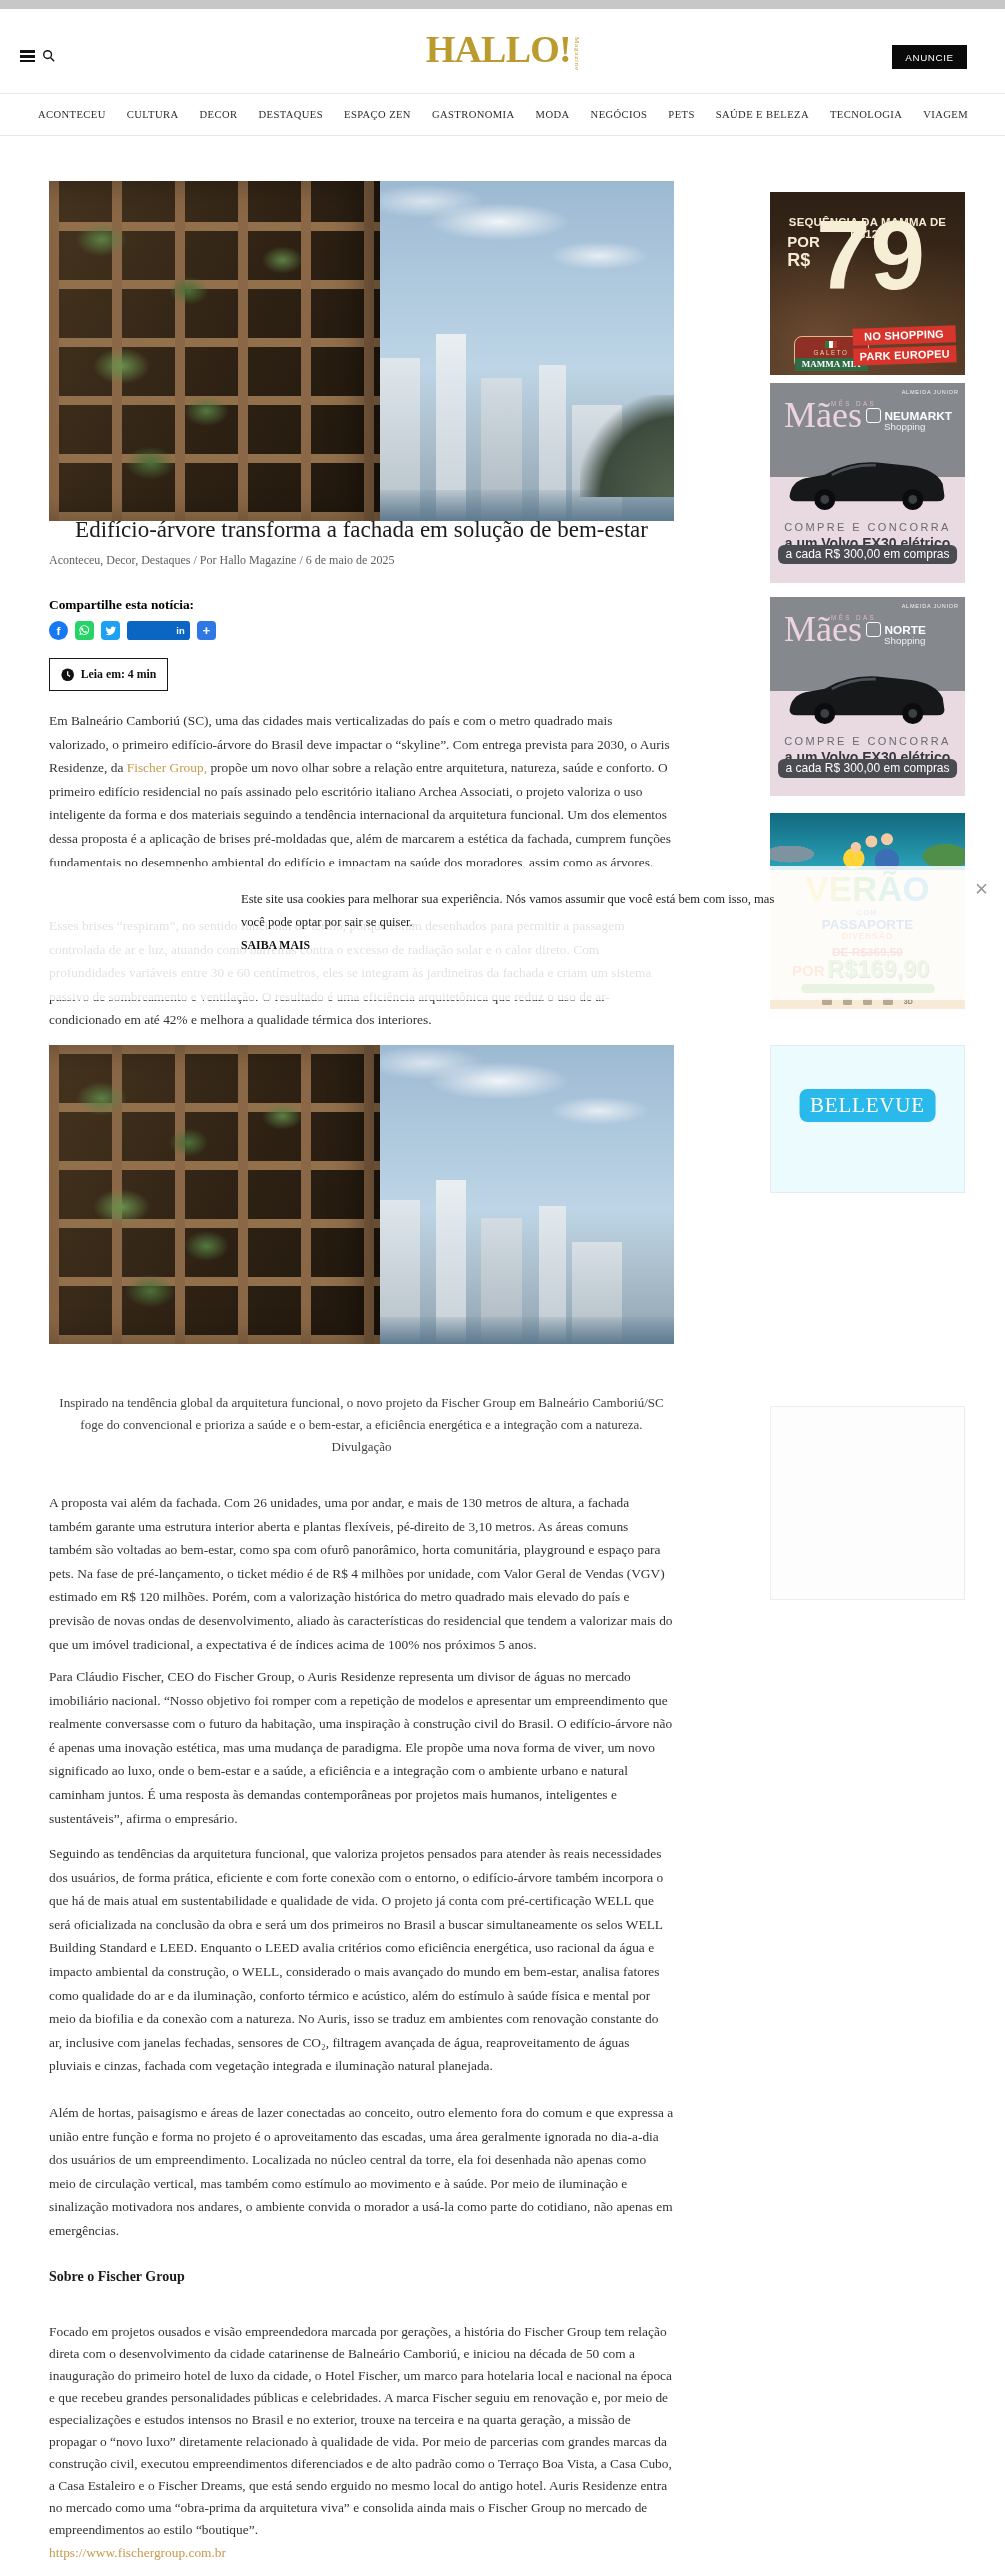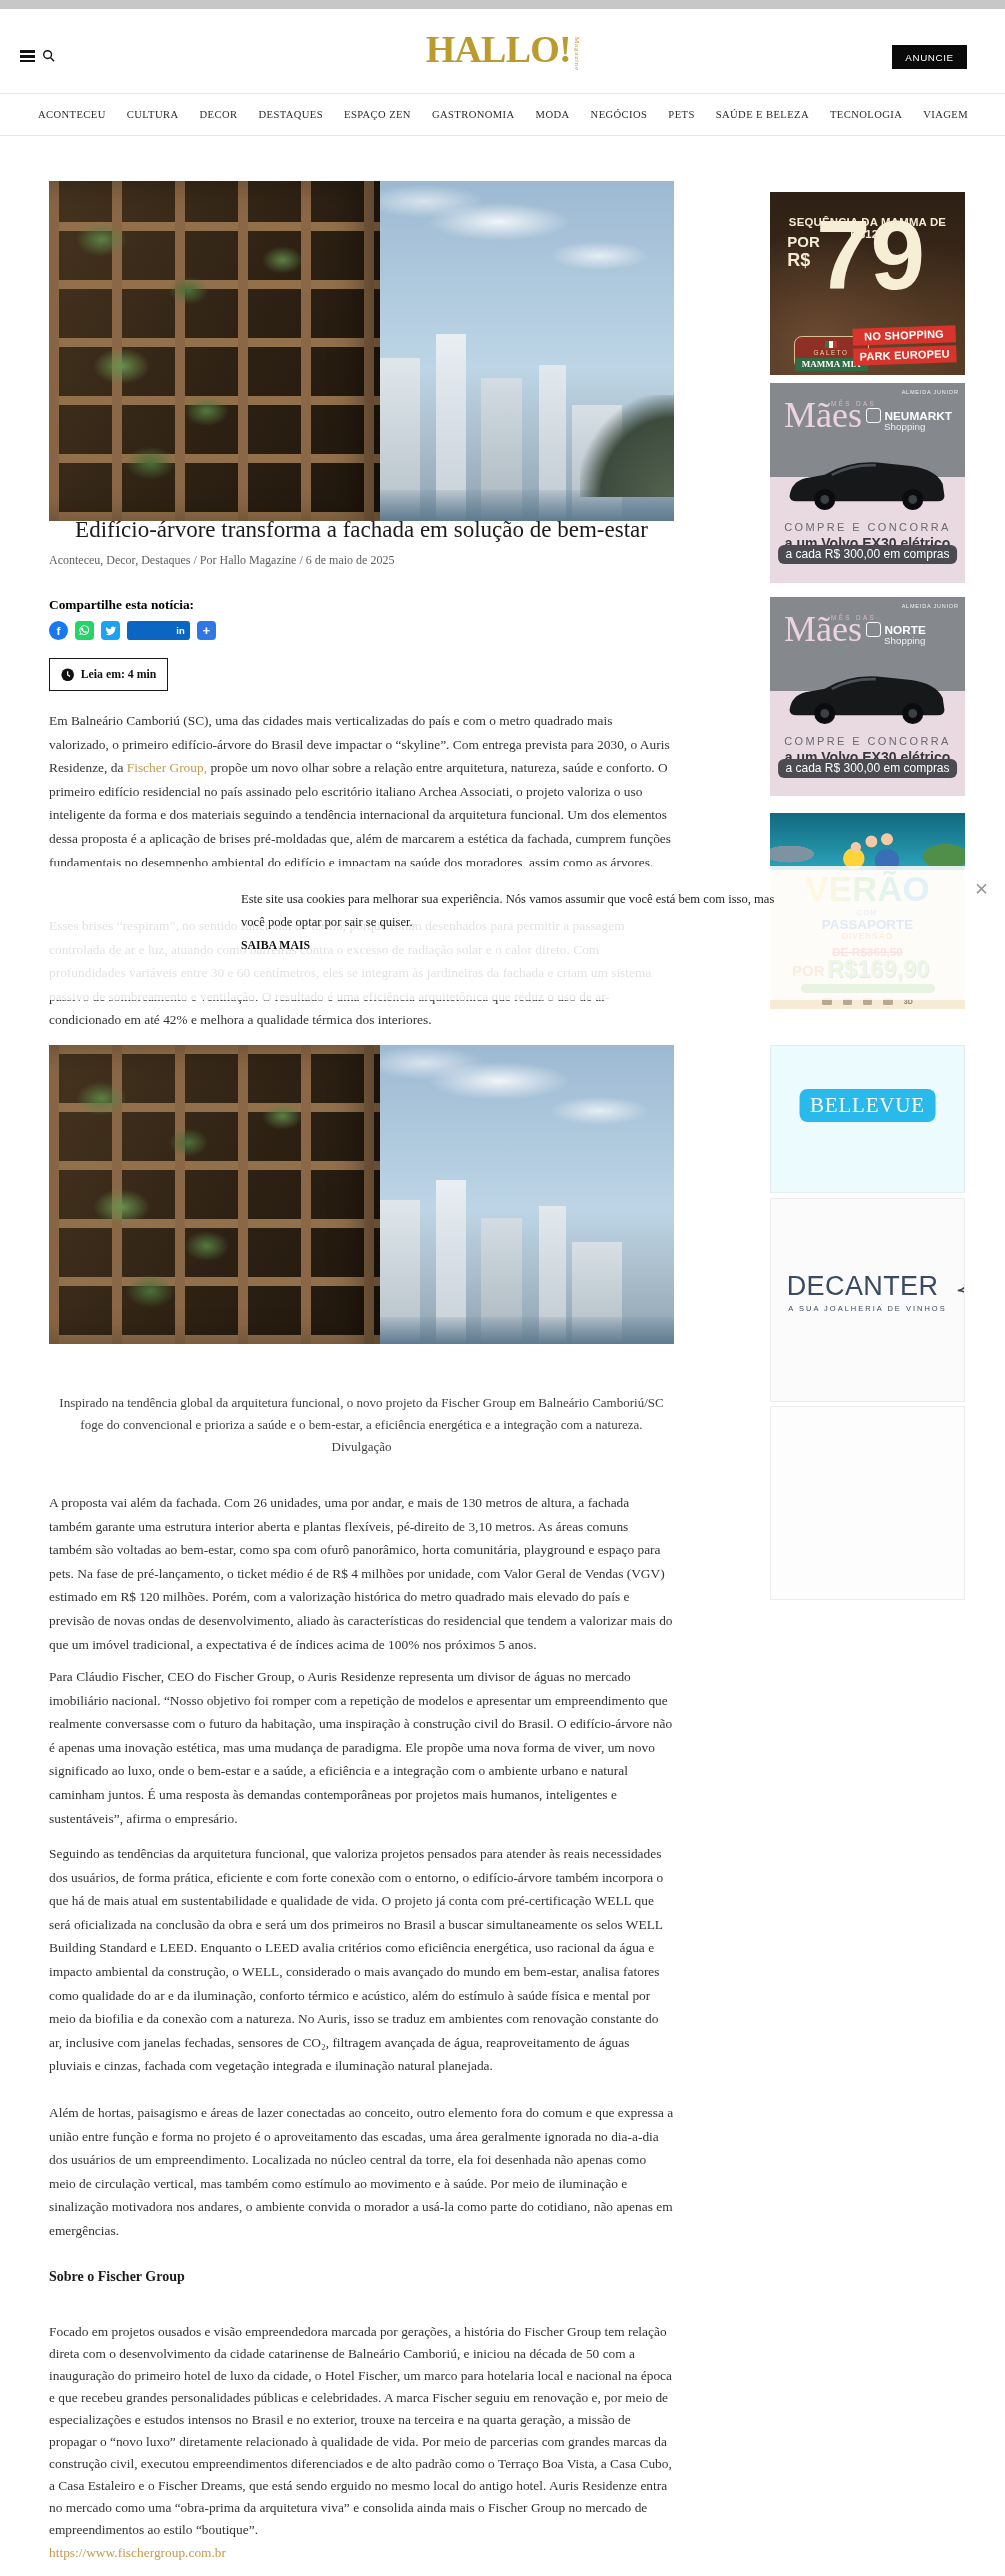--- a/index.html
+++ b/index.html
@@ -369,29 +369,20 @@
       <i></i>
       <i></i>
       <span class="verao-3d">3D</span>
     </div>
   </div>
 
   <div class="ad" id="ad-bellevue">
     <div class="bellevue-logo">BELLEVUE</div>
   </div>
 
-  <div class="ad" id="ad-decanter">
-    <div class="dec-row">
-      <span class="dec-name">DECANTER</span>
-      <svg width="33" height="39" viewBox="0 0 50 56">
-          <path d="M44 2c4 14-2 24-14 26 12 0 20 8 14 26" fill="none" stroke="#3b4a63" stroke-width="2.5"></path>
-        </svg>
-    </div>
-    <div class="dec-tag">A SUA JOALHERIA DE VINHOS</div>
-  </div>
 
   <div class="ad" id="ad-empty"></div>
 
   <div class="cookie">
     <div class="cookie-msg">Este site usa cookies para melhorar sua experiência. Nós vamos assumir que você está bem com isso, mas você pode optar por sair se quiser.</div>
     <a class="cookie-more">SAIBA MAIS</a>
     <div class="cookie-close">✕</div>
   </div>
 
 </div>

